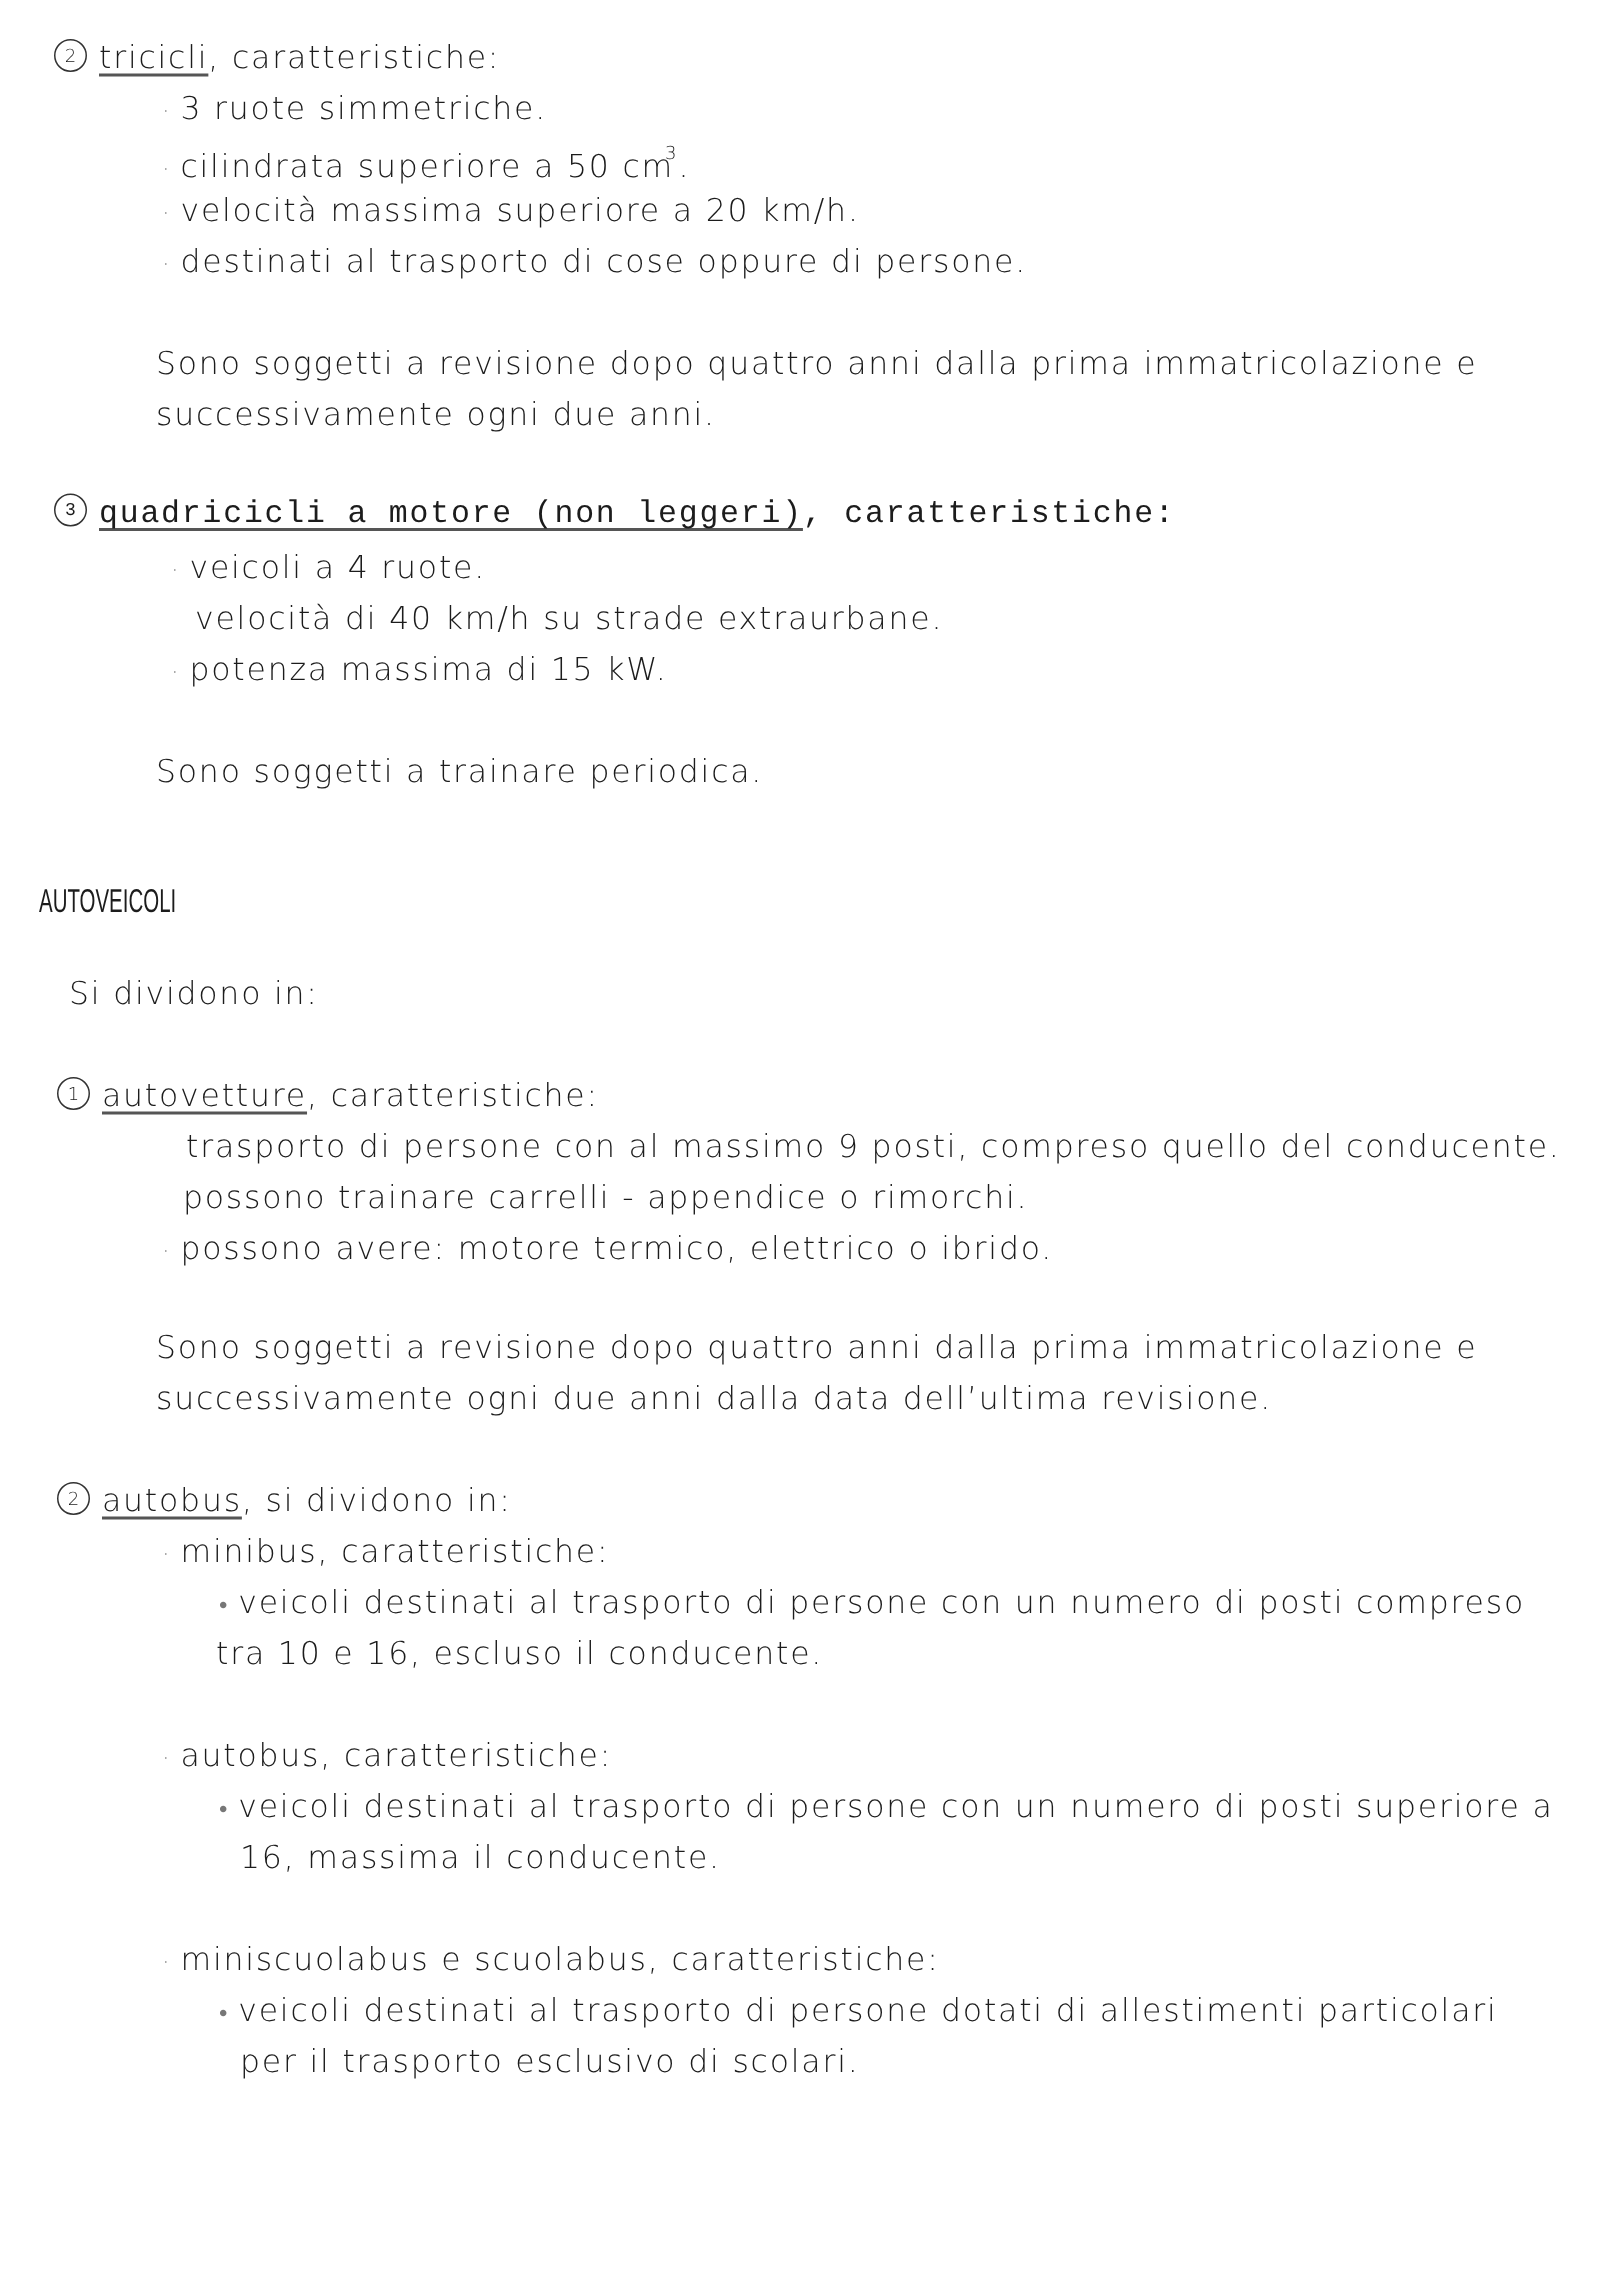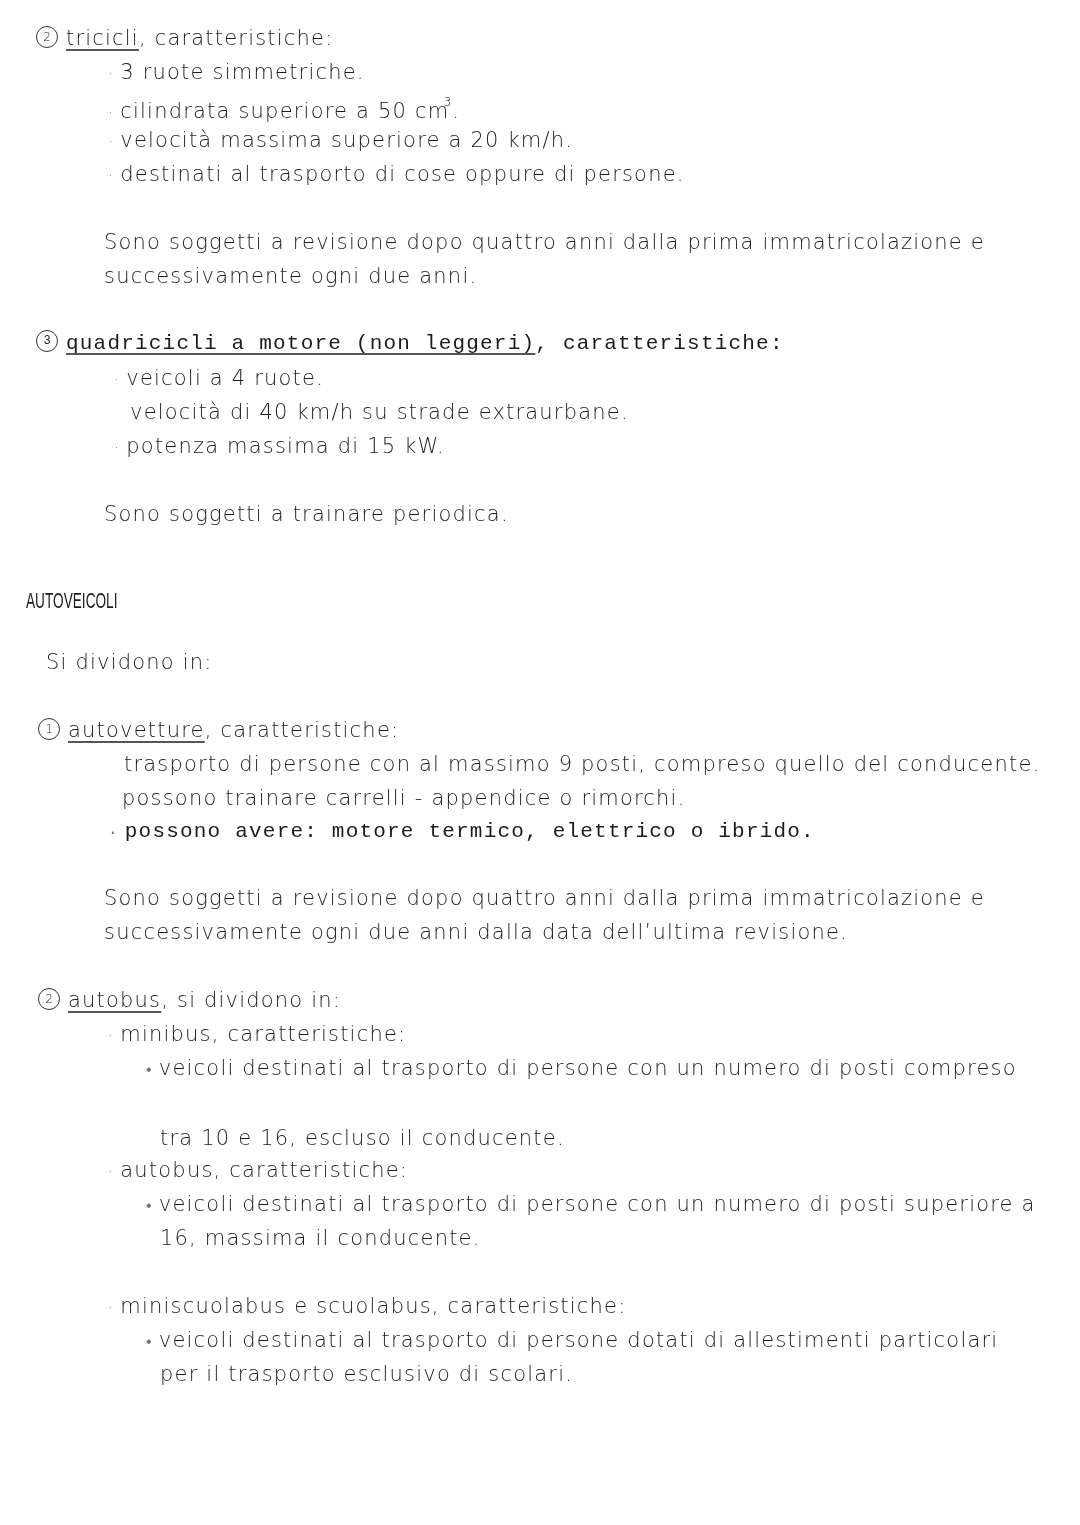--- a/index.html
+++ b/index.html
@@ -44,31 +44,31 @@
 <div class="line" style="left:104px;top:500px;">Sono soggetti a trainare periodica.</div>
 
 <div class="heading" style="left:26px;top:588px;">AUTOVEICOLI</div>
 <div class="line" style="left:22px;top:648px;margin-left:24px;">Si dividono in:</div>
 
 <div class="line" style="left:38px;top:716px;">
   <span class="num">1</span><span class="ul">autovetture</span><span>, caratteristiche:</span>
 </div>
 <div class="line" style="left:124px;top:750px;">trasporto di persone con al massimo 9 posti, compreso quello del conducente.</div>
 <div class="line" style="left:122px;top:784px;">possono trainare carrelli - appendice o rimorchi.</div>
-<div class="line" style="left:108px;top:818px;font-family:Liberation Mono, monospace;"><span class="dot">·</span><span>possono avere: motore termico, elettrico o ibrido.</span></div>
+<div class="line" style="left:108px;top:818px;"><span class="dot">·</span><span>possono avere: motore termico, elettrico o ibrido.</span></div>
 <div class="line" style="left:104px;top:884px;">Sono soggetti a revisione dopo quattro anni dalla prima immatricolazione e</div>
 <div class="line" style="left:104px;top:918px;">successivamente ogni due anni dalla data dell’ultima revisione.</div>
 
 <div class="line" style="left:38px;top:986px;">
   <span class="num">2</span><span class="ul">autobus</span><span>, si dividono in:</span>
 </div>
 
 <div class="line" style="left:108px;top:1020px;"><span class="dot">·</span><span>minibus, caratteristiche:</span></div>
 <div class="line" style="left:146px;top:1054px;"><span class="dot">•</span><span>veicoli destinati al trasporto di persone con un numero di posti compreso</span></div>
-<div class="line" style="left:160px;top:1088px;margin-top:36px;">tra 10 e 16, escluso il conducente.</div>
+<div class="line" style="left:144px;top:1088px;">tra 10 e 16, escluso il conducente.</div>
 
 <div class="line" style="left:108px;top:1156px;"><span class="dot">·</span><span>autobus, caratteristiche:</span></div>
 <div class="line" style="left:146px;top:1190px;"><span class="dot">•</span><span>veicoli destinati al trasporto di persone con un numero di posti superiore a</span></div>
 <div class="line" style="left:160px;top:1224px;">16, massima il conducente.</div>
 
 <div class="line" style="left:108px;top:1292px;"><span class="dot">·</span><span>miniscuolabus e scuolabus, caratteristiche:</span></div>
 <div class="line" style="left:146px;top:1326px;"><span class="dot">•</span><span>veicoli destinati al trasporto di persone dotati di allestimenti particolari</span></div>
 <div class="line" style="left:160px;top:1360px;">per il trasporto esclusivo di scolari.</div>
 
 </body></html>

